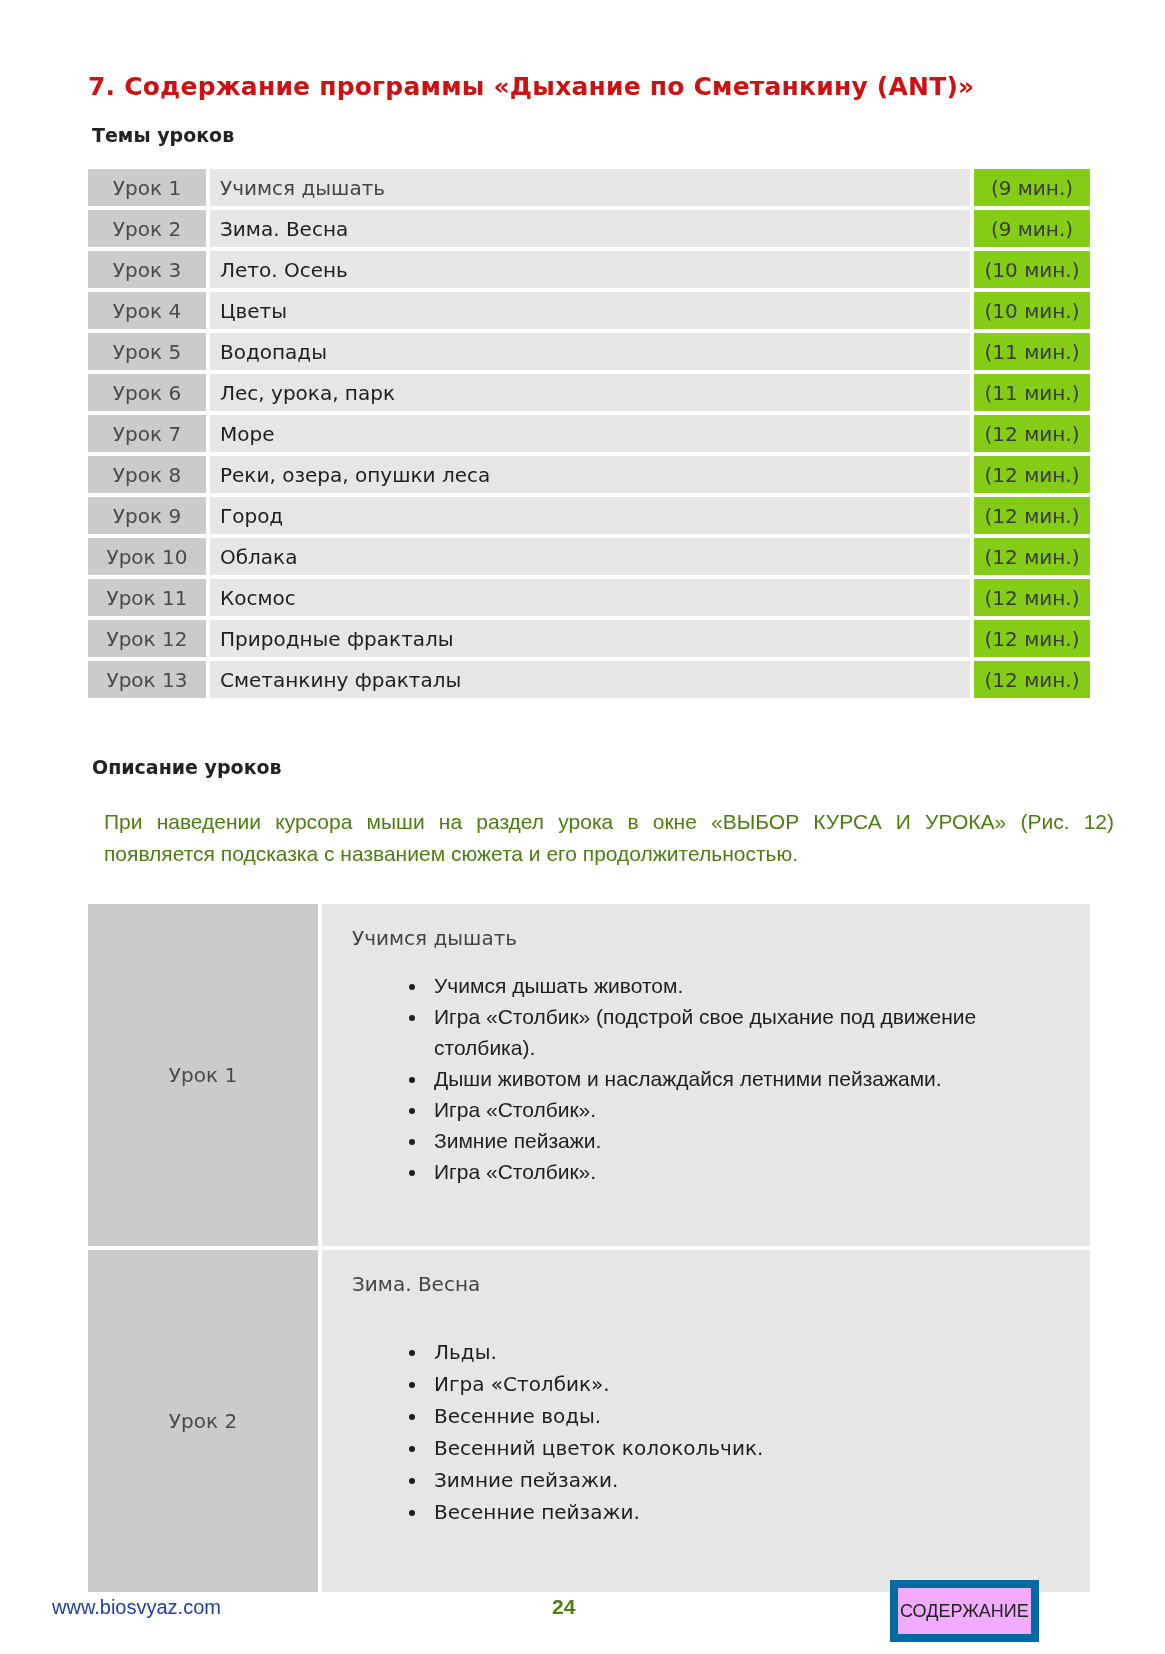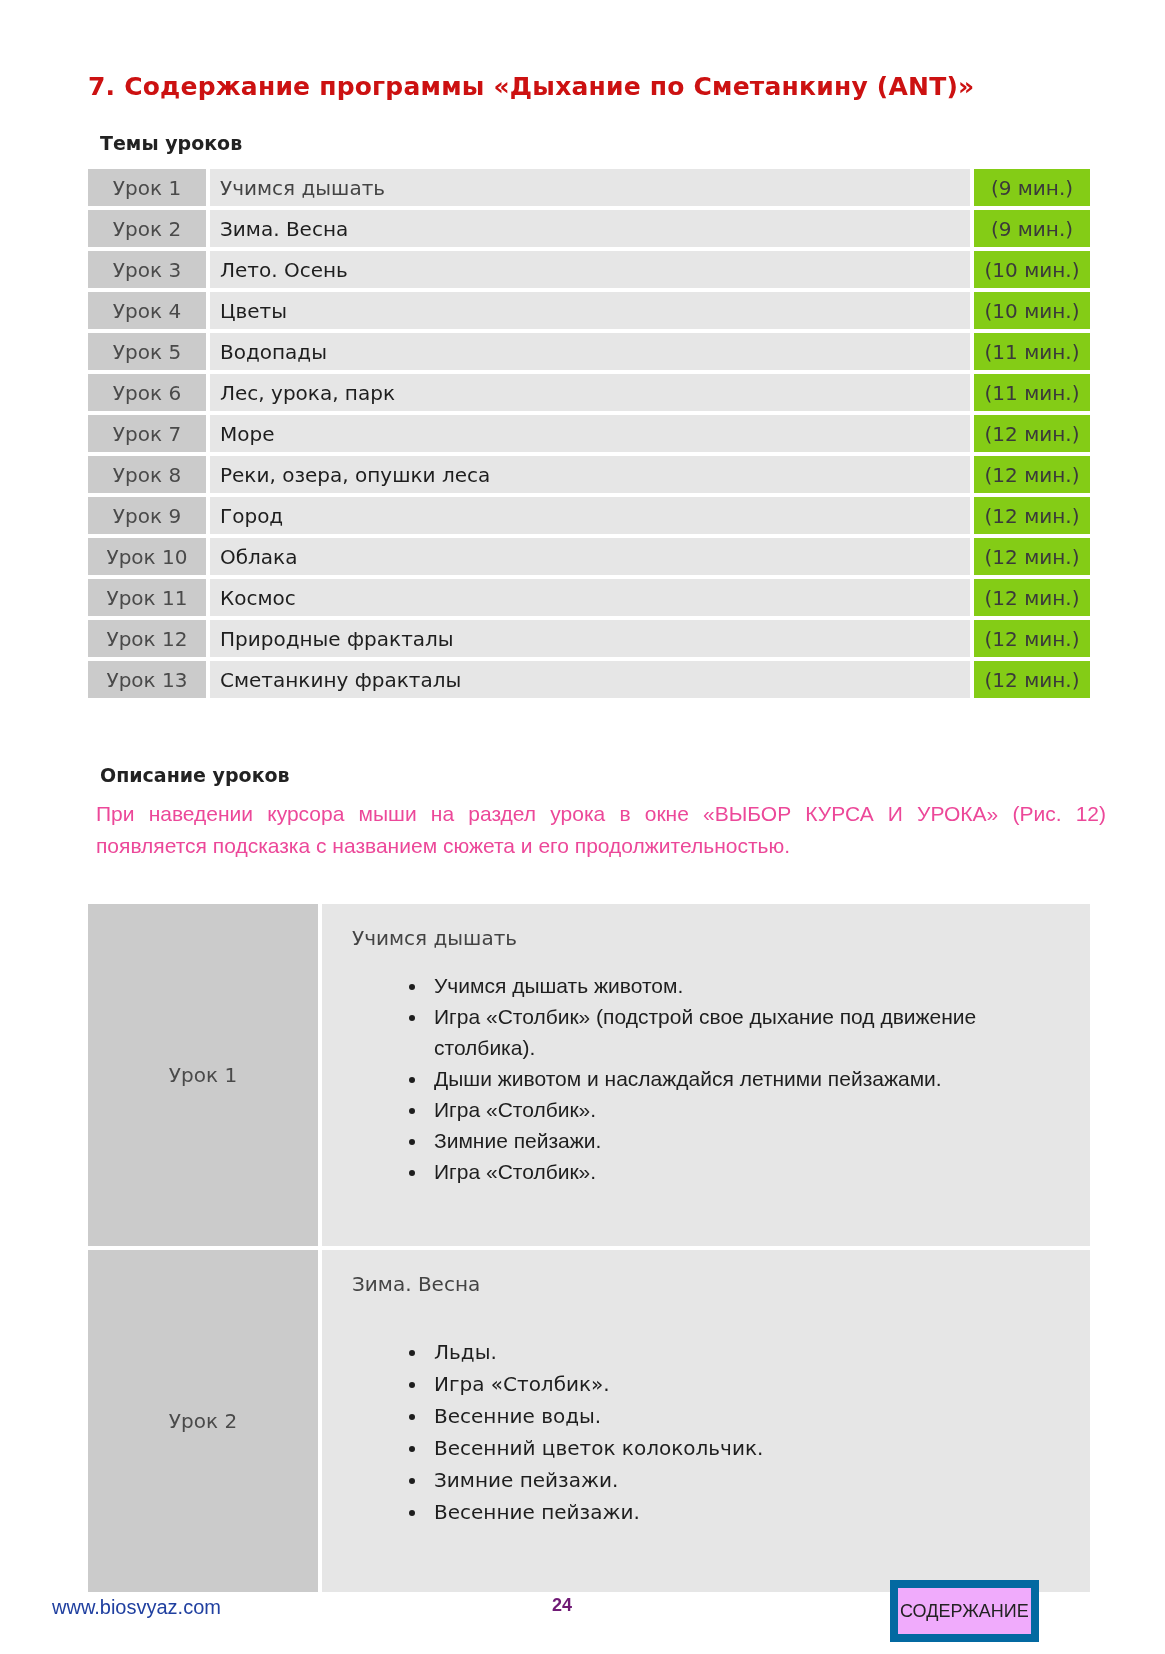--- a/index.html
+++ b/index.html
@@ -1,48 +1,48 @@
 <!DOCTYPE html>
 <html><head>
 <meta charset="utf-8">
 <style>
   html, body { margin: 0; padding: 0; background: #ffffff; }
   body { width: 1165px; height: 1654px; position: relative; overflow: hidden;
          font-family: "DejaVu Sans", "Liberation Sans", sans-serif; color: #222; }
   .page-title { position: absolute; left: 88px; top: 72px; margin: 0;
                 font-size: 25px; font-weight: bold; color: #cc1111; letter-spacing: 0.2px; }
-  .h2 { position: absolute; left: 88px; margin: 12px; font-size: 19px; font-weight: bold; color: #222; }
+  .h2 { position: absolute; left: 88px; margin: 4px; font-size: 19px; font-weight: bold; color: #222; }
   .topics { position: absolute; left: 88px; top: 165px; width: 1010px;
             border-collapse: separate; border-spacing: 4px; margin-left: -4px; }
   .topics td { height: 37px; padding: 0; font-size: 20px; vertical-align: middle; }
   .topics td.num { width: 118px; background: #cbcbcb; color: #4a4a4a; text-align: center; }
   .topics td.name { background: #e6e6e6; color: #1e1e1e; padding-left: 10px; }
   .topics td.name.light { color: #444; }
   .topics td.dur { width: 116px; background: #84cc16; color: #3a3a3a; text-align: center; }
-  .para { position: absolute; left: 88px; top: 790px; width: 1010px; margin: 8px;
+  .para { position: absolute; left: 88px; top: 790px; width: 1010px; margin: 16px;
           font-family: "Liberation Sans", sans-serif; font-size: 21px; line-height: 32px;
-          color: #ec4899; text-align: justify; }
+          color: #4d7c0f; text-align: justify; }
   .desc { position: absolute; left: 88px; top: 900px; width: 1010px;
           border-collapse: separate; border-spacing: 4px; margin-left: -4px; }
   .desc td { padding: 0; vertical-align: top; }
   .desc td.num { width: 230px; background: #cbcbcb; color: #4a4a4a; text-align: center;
                  vertical-align: middle; font-size: 20px; }
   .desc td.body { background: #e6e6e6; padding: 22px 20px 20px 30px; }
   .desc .title { font-size: 20px; color: #444; margin: 0 0 20px 0; }
   .desc ul { margin: 16px; padding-left: 60px; font-size: 21px; line-height: 31px; color: #1e1e1e;
              font-family: "Liberation Sans", sans-serif; }
   .desc ul li { padding-left: 6px; }
   .desc .row1 td { height: 300px; }
   .desc .row2 td { height: 300px; }
   .desc .row2 .title { margin-bottom: 40px; }
   .desc .row2 ul { font-family: "DejaVu Sans", sans-serif; font-size: 20px; line-height: 32px; }
   .footer-link { position: absolute; left: 52px; top: 1596px; font-size: 20px; color: #2040a0;
                  font-family: "Liberation Sans", sans-serif; text-decoration: none; }
-  .page-num { position: absolute; left: 552px; top: 1595px; font-size: 18px; font-weight: bold;
-              color: #701a75; font-family: "Liberation Sans", sans-serif; }
+  .page-num { position: absolute; left: 552px; top: 1595px; font-size: 21px; font-weight: bold;
+              color: #4d7c0f; font-family: "Liberation Sans", sans-serif; }
   .toc-button { position: absolute; left: 890px; top: 1580px; padding: 11px 2px;
                 border: 8px solid #0369a1; font-size: 18px; color: #222; background: #f0abfc;
                 font-family: "Liberation Sans", sans-serif; line-height: 24px; cursor: pointer; }
 </style>
 </head>
 <body>
 
 <h1 class="page-title">7. Содержание программы «Дыхание по Сметанкину (ANT)»</h1>
 
 <h2 class="h2" style="top:120px">Темы уроков</h2>

